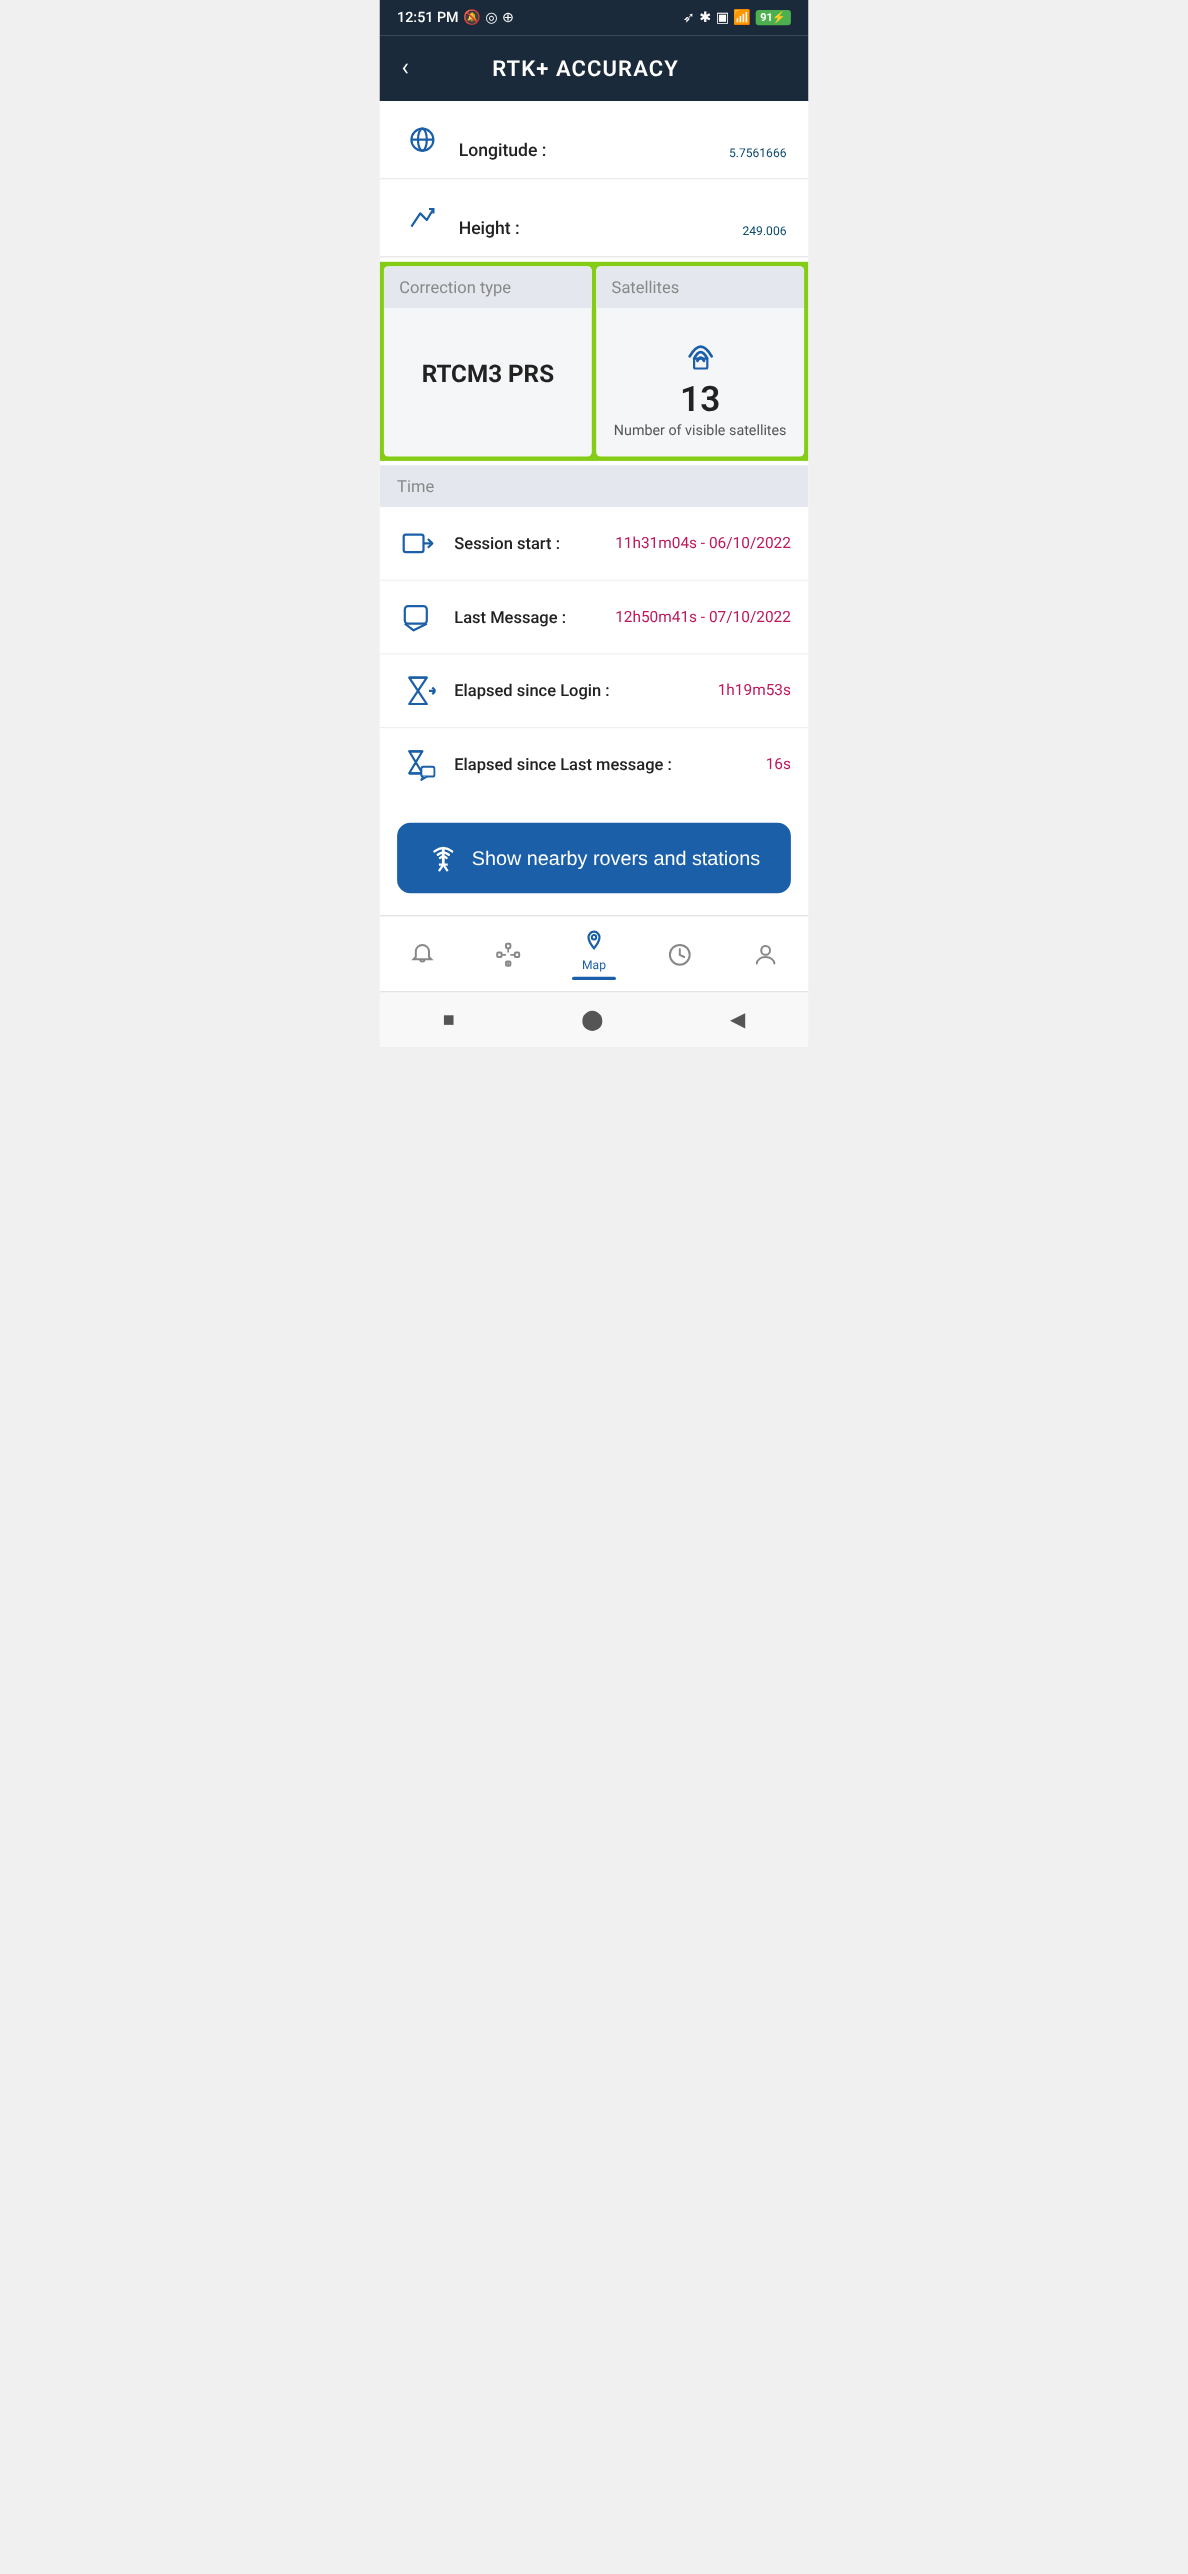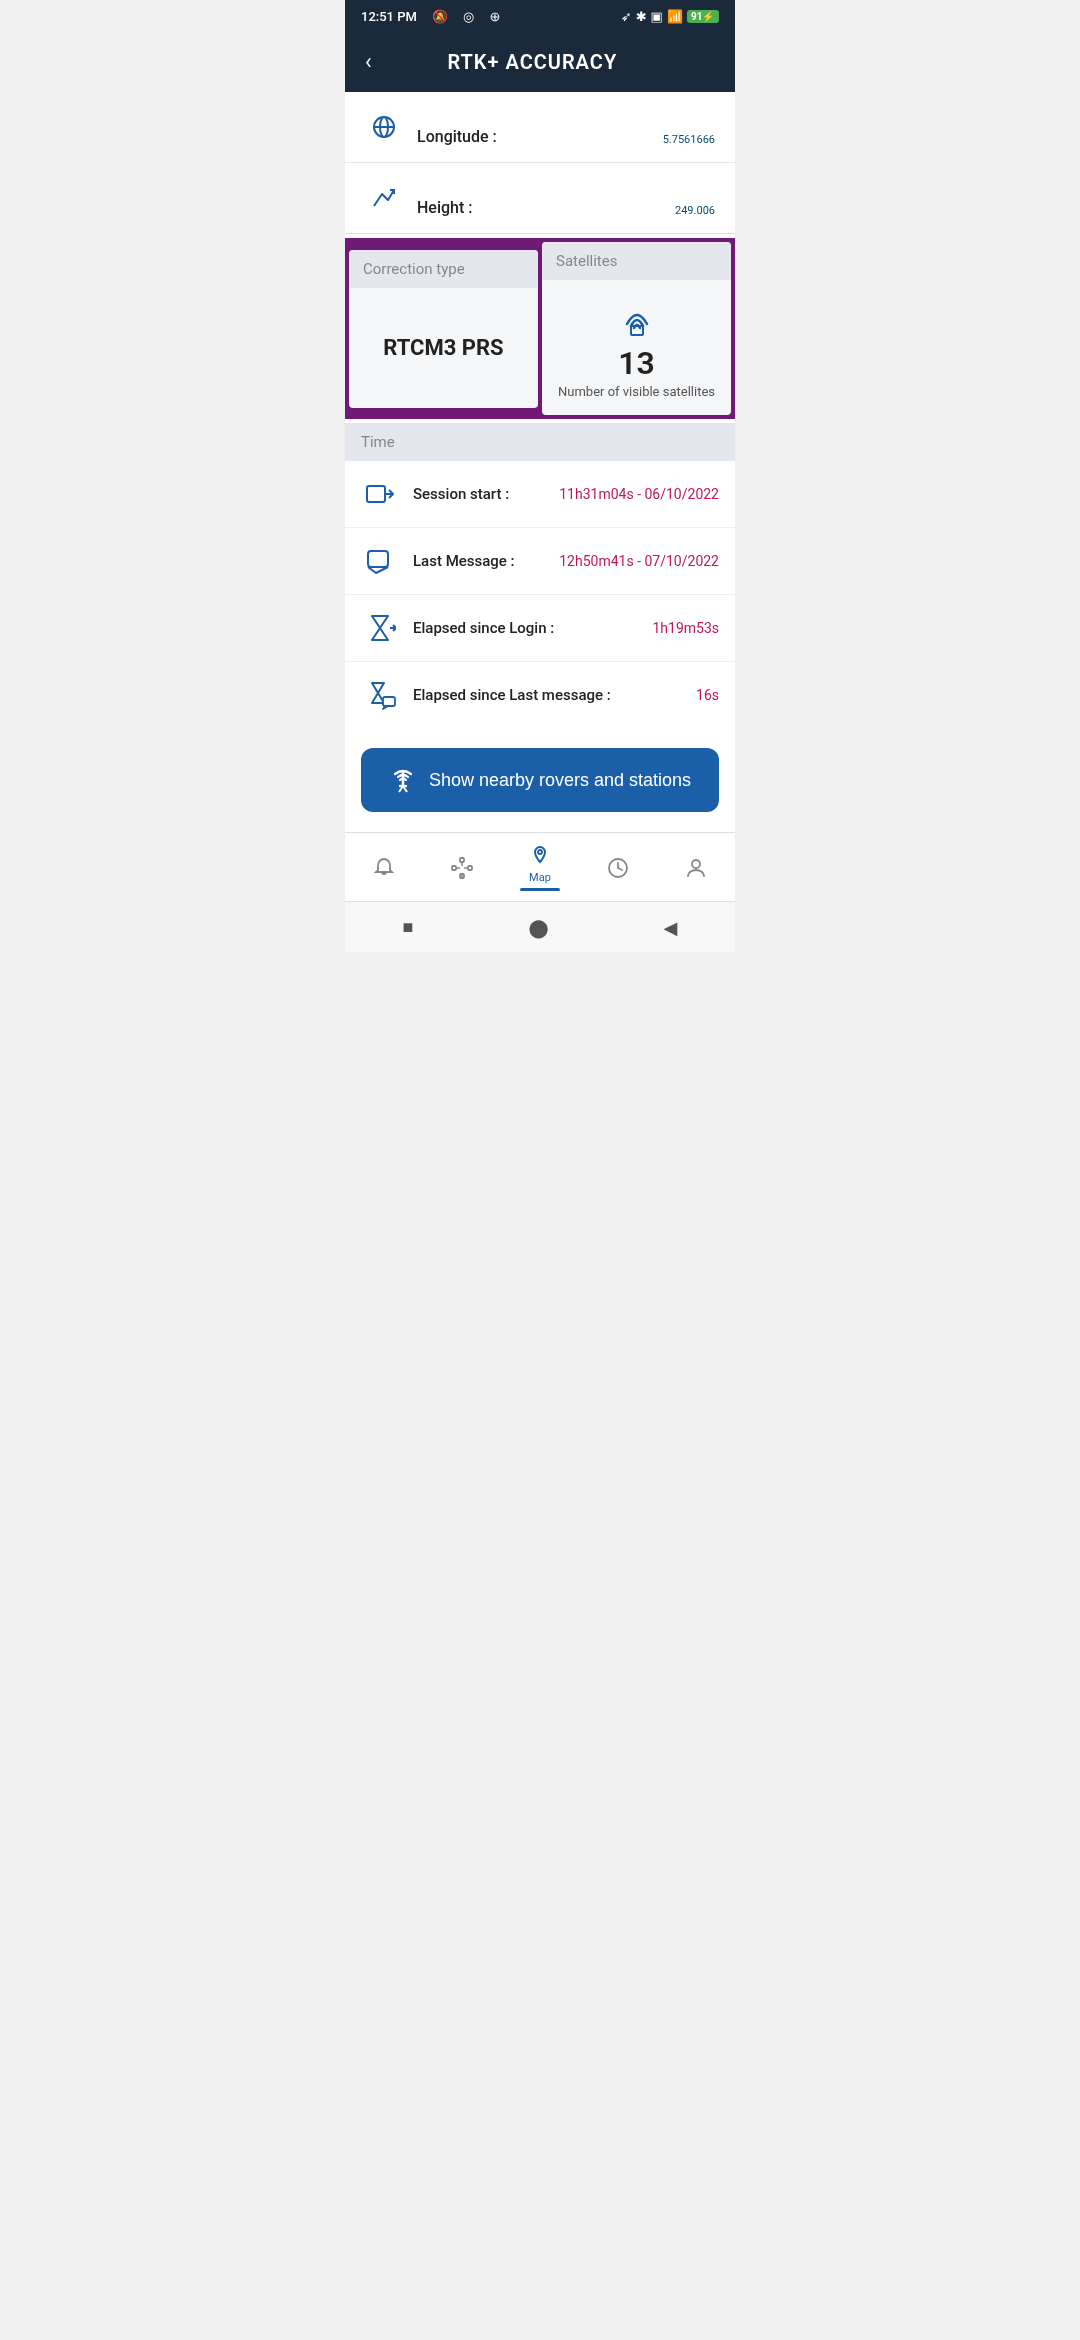--- a/index.html
+++ b/index.html
@@ -19,21 +19,21 @@
       background: #1a2a3a;
       color: white;
       display: flex;
       justify-content: space-between;
       align-items: center;
       padding: 6px 16px;
       height: 32px;
       font-size: 13px;
       font-weight: 500;
     }
-    .status-left { display: flex; align-items: center; gap: 15px; }
+    .status-left { display: flex; align-items: center; gap: 4px; }
     .status-right { display: flex; align-items: center; gap: 4px; }
     .battery-icon {
       display: inline-flex; align-items: center;
       background: #4caf50; color: white;
       font-size: 10px; padding: 1px 4px;
       border-radius: 3px; font-weight: bold;
     }
 
     
     .app-header {
@@ -96,23 +96,22 @@
     .row-value {
       font-size: 11px;
       color: #0c4a6e;
     }
 
     
     .two-col {
       display: flex;
       gap: 4px;
       padding: 4px;
-      background: #701a75;
+      background: #84cc16;
       margin-top: 4px;
-      align-items: center;
     }
     .card {
       flex: 1;
       background: #f5f6f8;
       border-radius: 4px;
       overflow: hidden;
     }
     .card-header {
       background: #e4e8ee;
       padding: 10px 14px;

